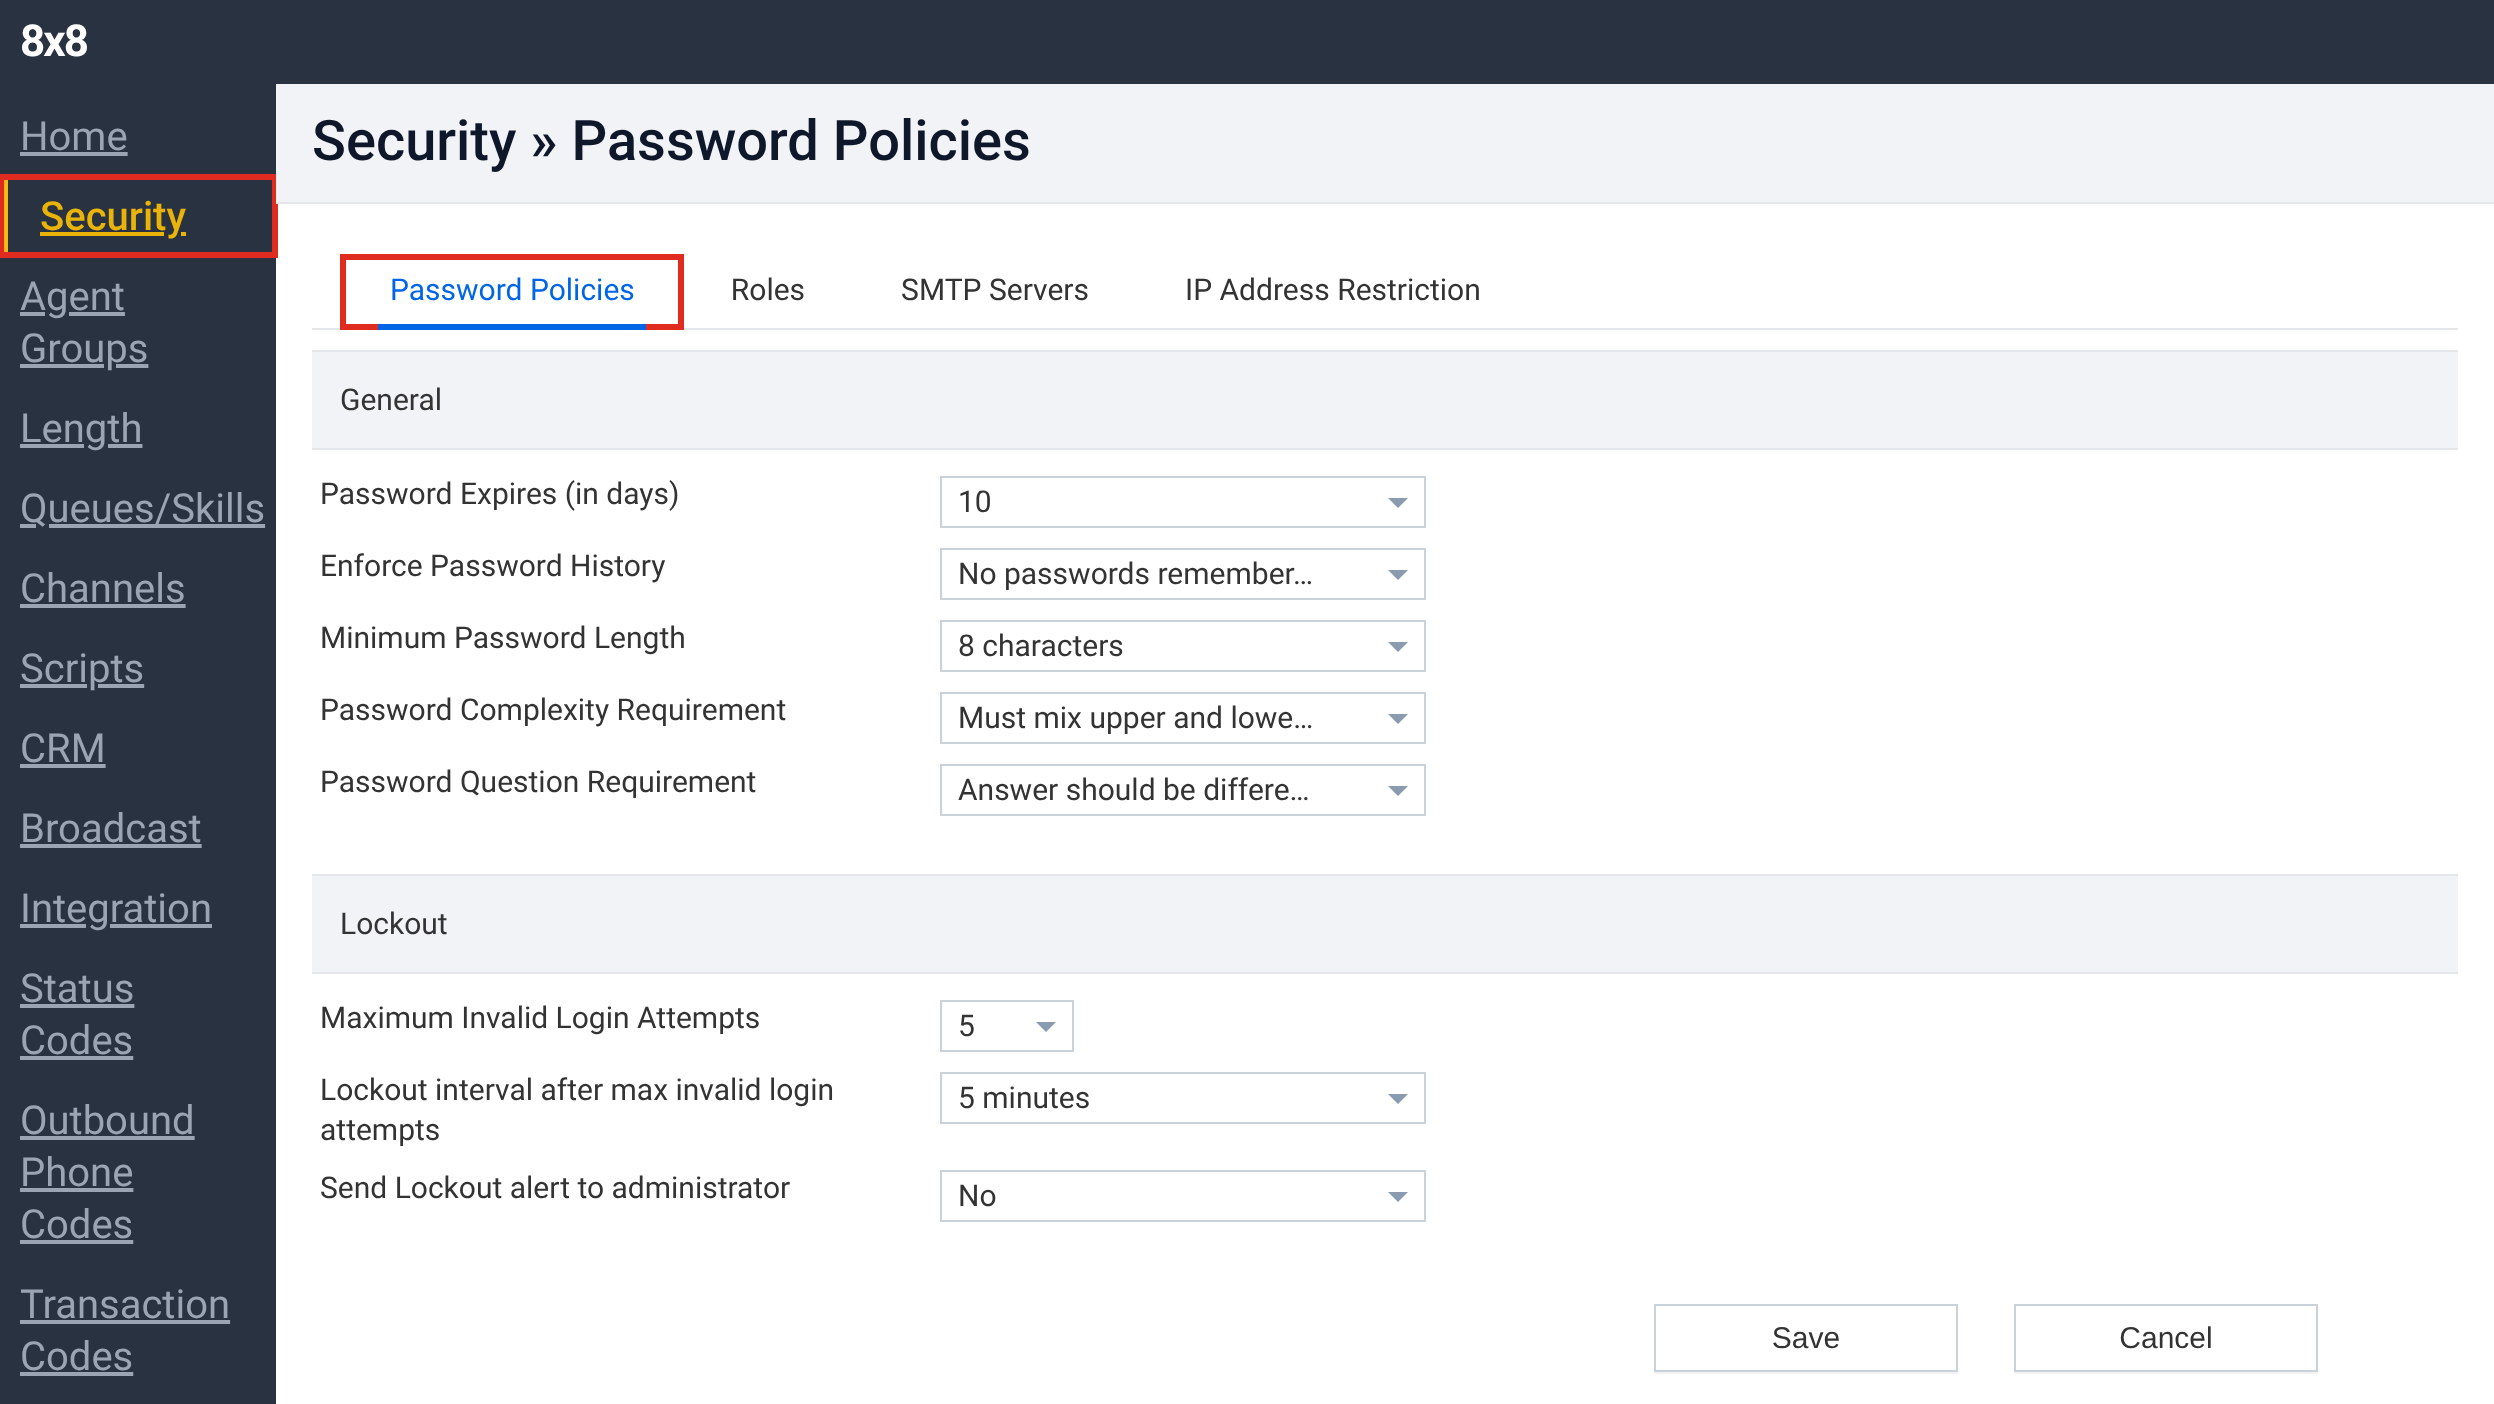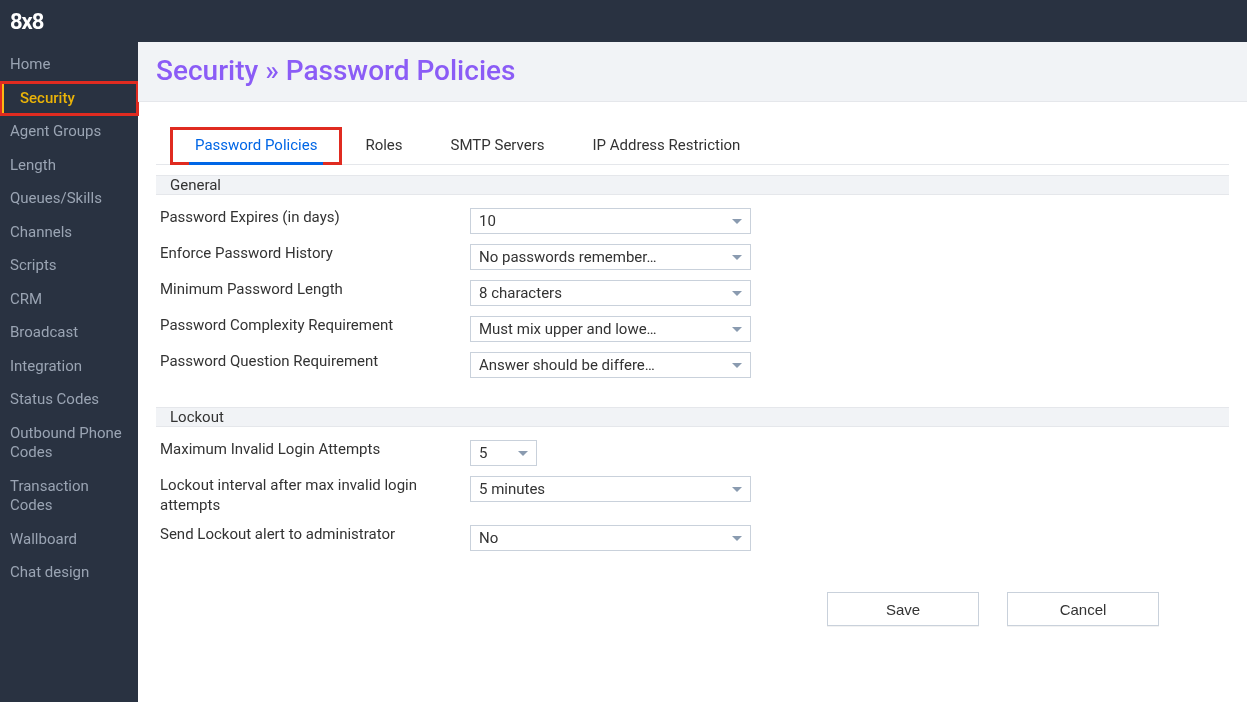--- a/index.html
+++ b/index.html
@@ -39,24 +39,25 @@
       min-height: 0;
     }
     .sidebar {
       width: 138px;
       background: #293241;
       padding-top: 6px;
       flex-shrink: 0;
     }
     .sidebar-item {
       color: #9aa4b3;
-      font-size: 15px;
+      font-size: 20px;
       padding: 7px 10px;
       cursor: pointer;
       line-height: 1.3;
+      text-decoration: underline;
     }
     .sidebar-item.active {
       color: #eab308;
       font-weight: 500;
       border-left: 4px solid #FDB913;
       padding-left: 16px;
       background: #293241;
     }
     .sidebar-highlight {
       outline: 3px solid #E02B20;
@@ -69,21 +70,21 @@
       min-width: 0;
     }
     .page-header {
       background: #f1f3f6;
       padding: 12px 18px 14px 18px;
       border-bottom: 1px solid #e5e7eb;
     }
     .page-title {
       font-size: 28px;
       font-weight: 500;
-      color: #8b5cf6;
+      color: #0f172a;
     }
     .content {
       padding: 26px 18px 0 18px;
       flex: 1;
       overflow: auto;
     }
     .tabs {
       display: flex;
       border-bottom: 1px solid #e5e7eb;
       margin-bottom: 10px;
@@ -107,42 +108,42 @@
       height: 3px;
       background: #0066E6;
     }
     .tab-highlight {
       outline: 3px solid #E02B20;
       outline-offset: -2px;
       margin-left: 15px;
     }
     .section-header {
       background: #f1f3f6;
-      padding: 0 14px;
+      padding: 15px 14px;
       font-size: 15px;
       color: #333;
       border: 1px solid #e5e7eb;
       border-left: none;
       border-right: none;
       margin-bottom: 8px;
     }
     .form-row {
       display: flex;
       align-items: flex-start;
       padding: 5px 0;
     }
     .form-label {
       width: 314px;
       padding-left: 4px;
       font-size: 15px;
       color: #333;
       line-height: 1.3;
     }
     .select {
-      width: 281px;
+      width: 243px;
       height: 26px;
       border: 1px solid #c9d1db;
       background: #fff;
       display: flex;
       align-items: center;
       padding: 0 8px;
       font-size: 15px;
       color: #333;
       cursor: pointer;
       position: relative;

